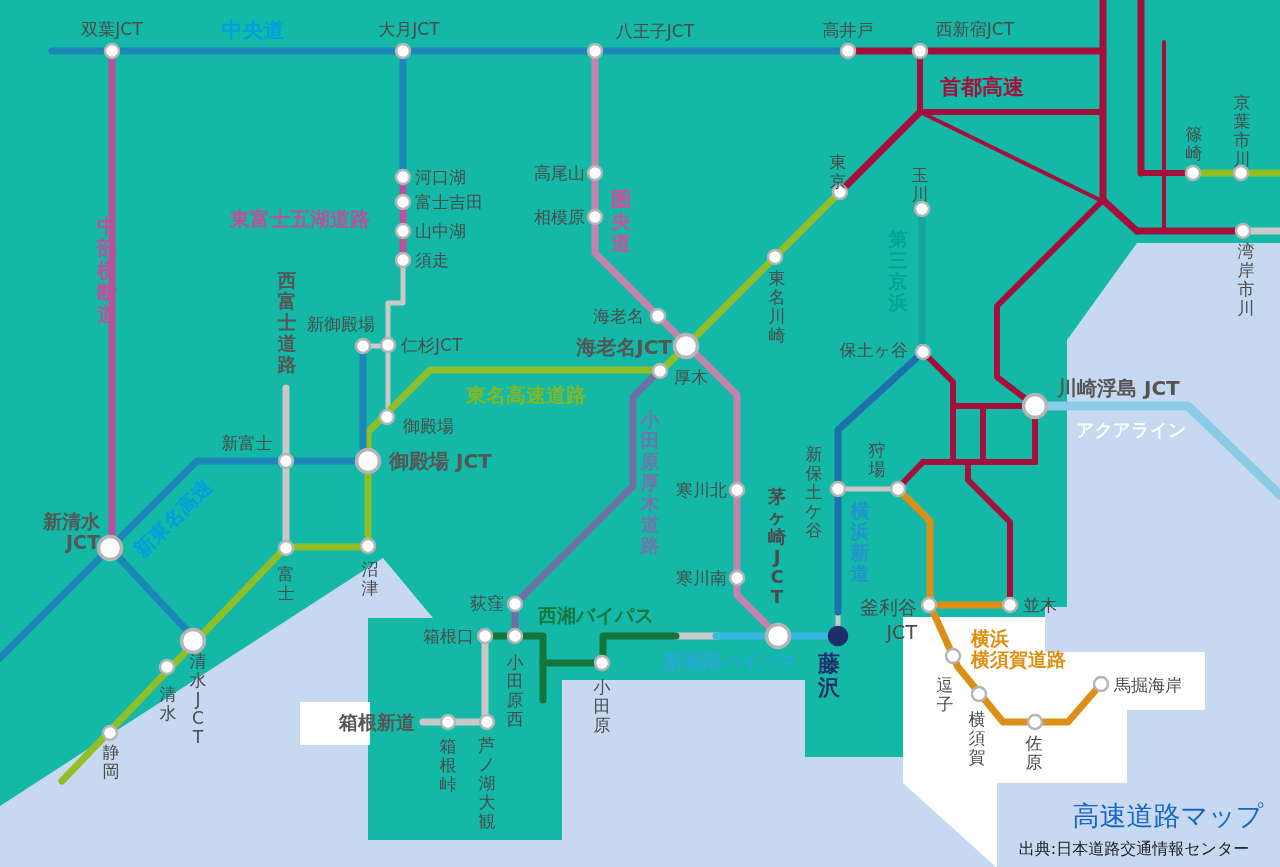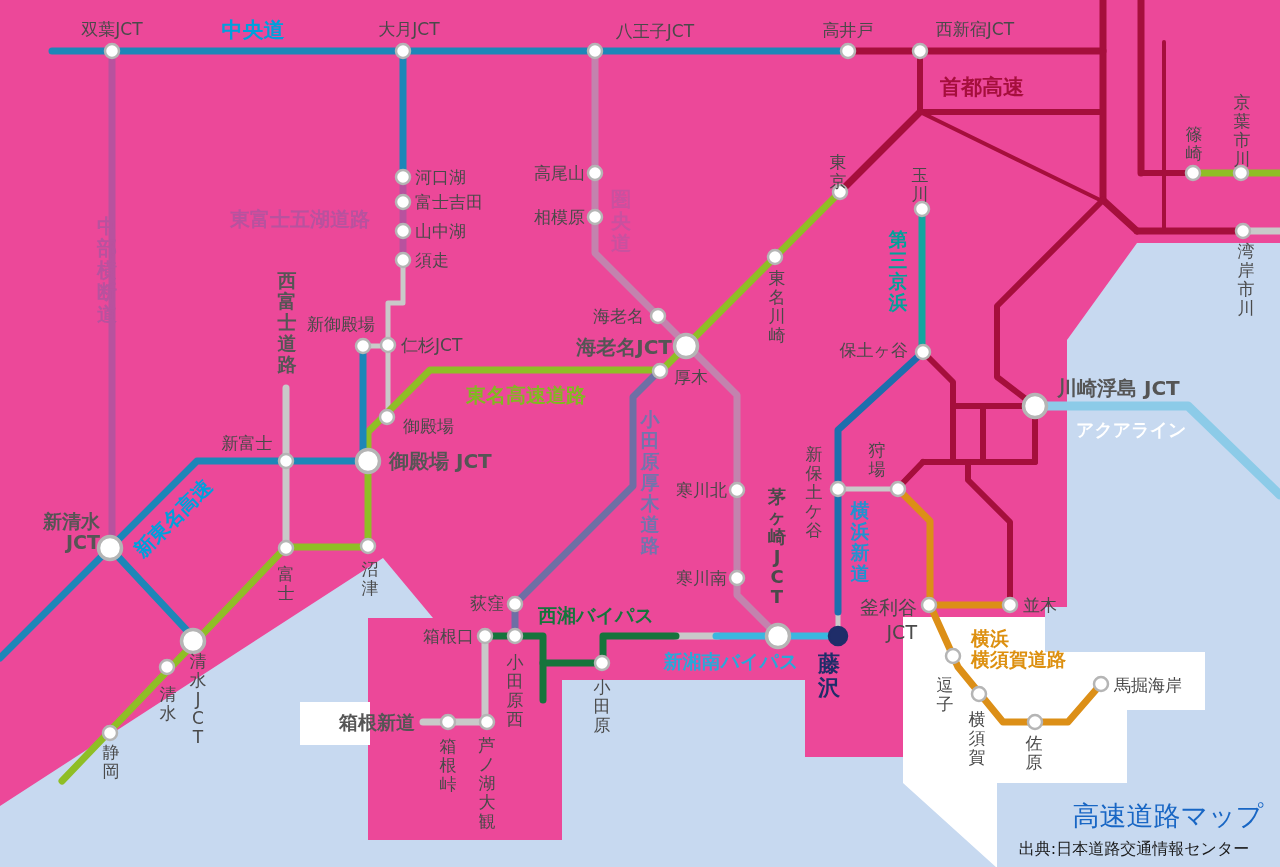--- a/index.html
+++ b/index.html
@@ -1,16 +1,16 @@
 <!DOCTYPE html>
 <html><head>
 <meta charset="utf-8">
 <style>
   html,body{margin:0;padding:0;background:#fff;}
-  .stage{position:relative;width:1280px;height:867px;overflow:hidden;background:#ec4899;
+  .stage{position:relative;width:1280px;height:867px;overflow:hidden;background:#14b8a6;
          font-family:"DejaVu Sans","Liberation Sans",sans-serif;}
   svg{display:block;}
   text{font-family:"DejaVu Sans","Liberation Sans",sans-serif;}
 </style>
 </head>
 <body>
 
 <div class="stage">
   <svg id="map" width="1280" height="867" viewBox="0 0 1280 867">
       <path d="M0,806 L383,558 L433,618 L368,618 L368,868 L0,868 Z" fill="#c7d9f0"></path>

